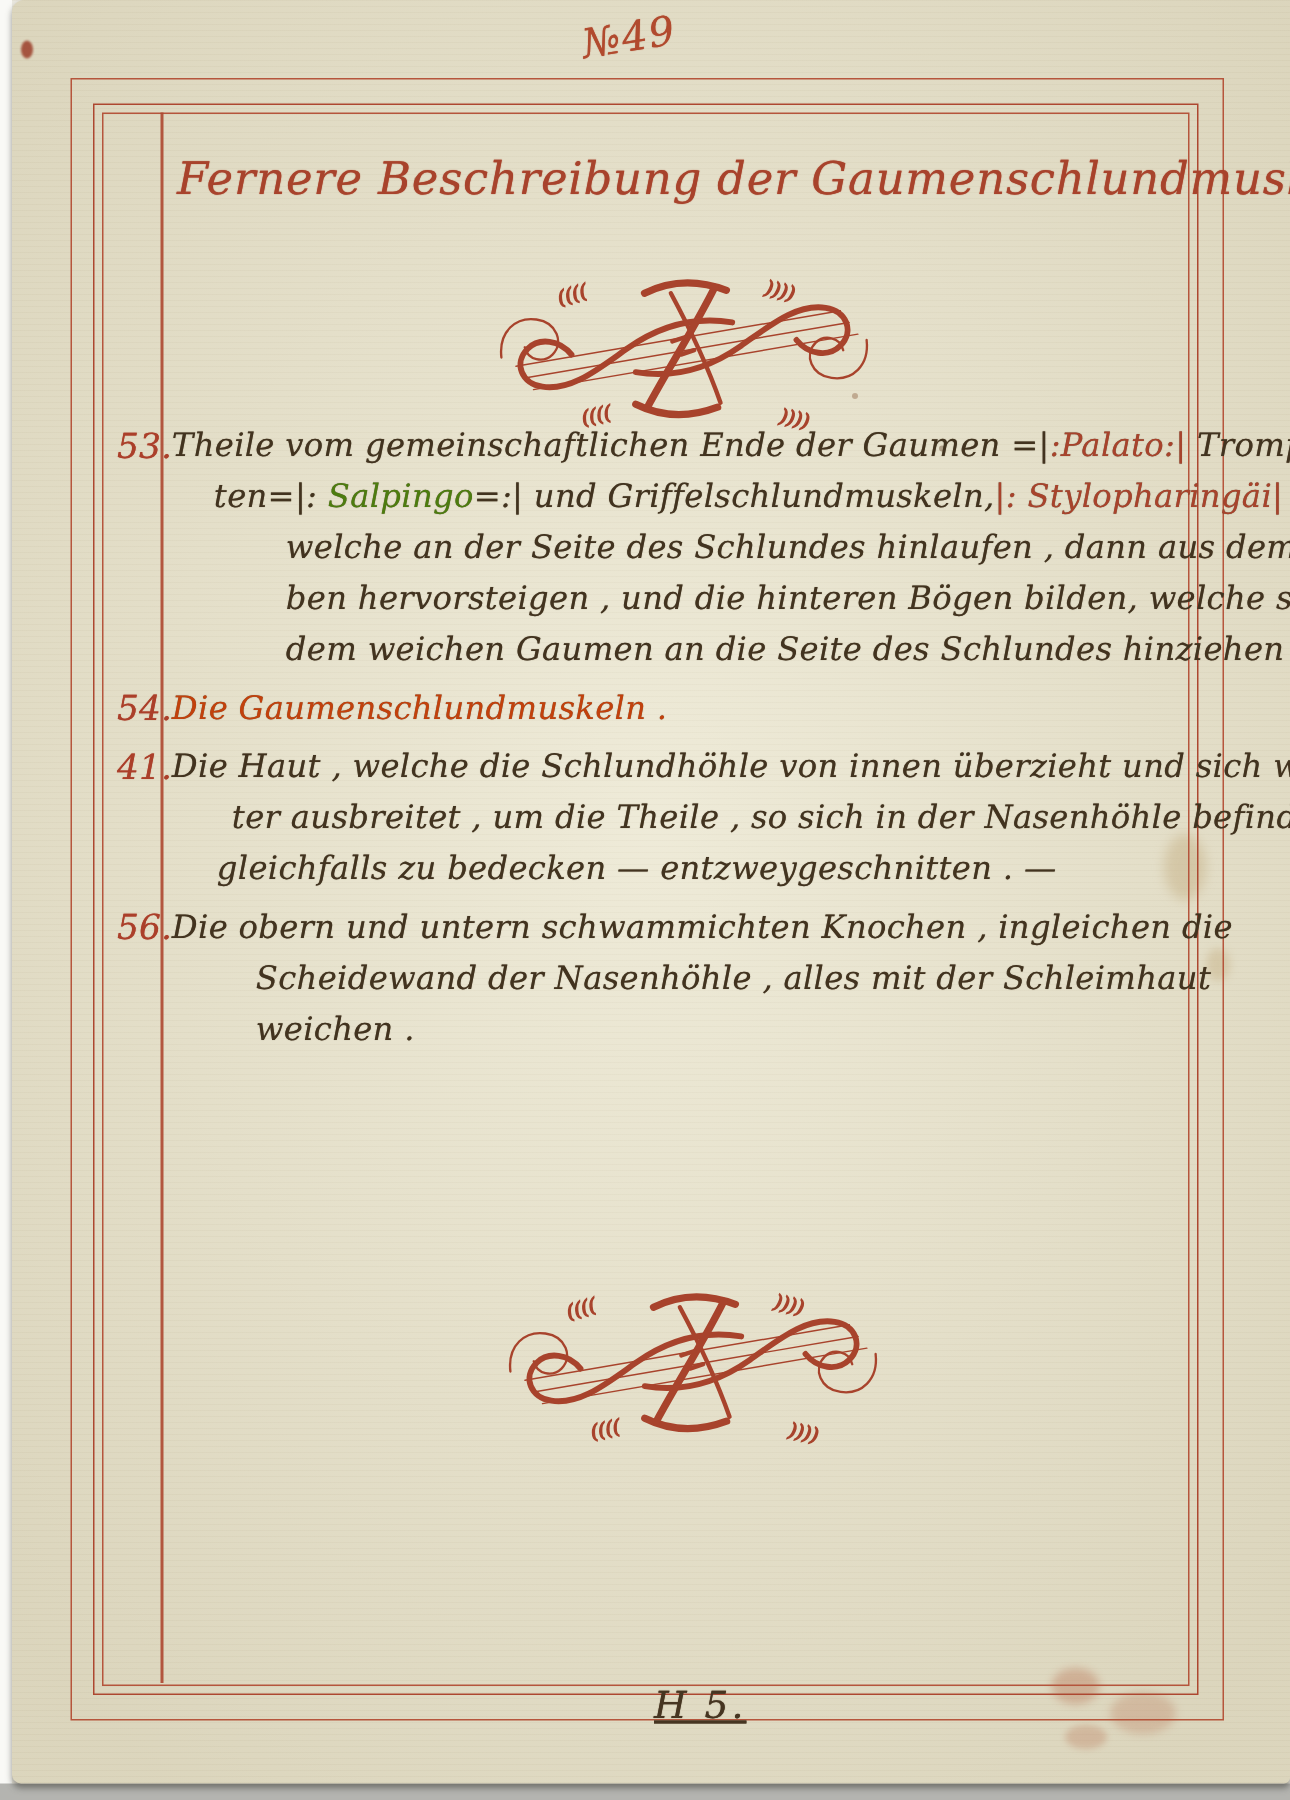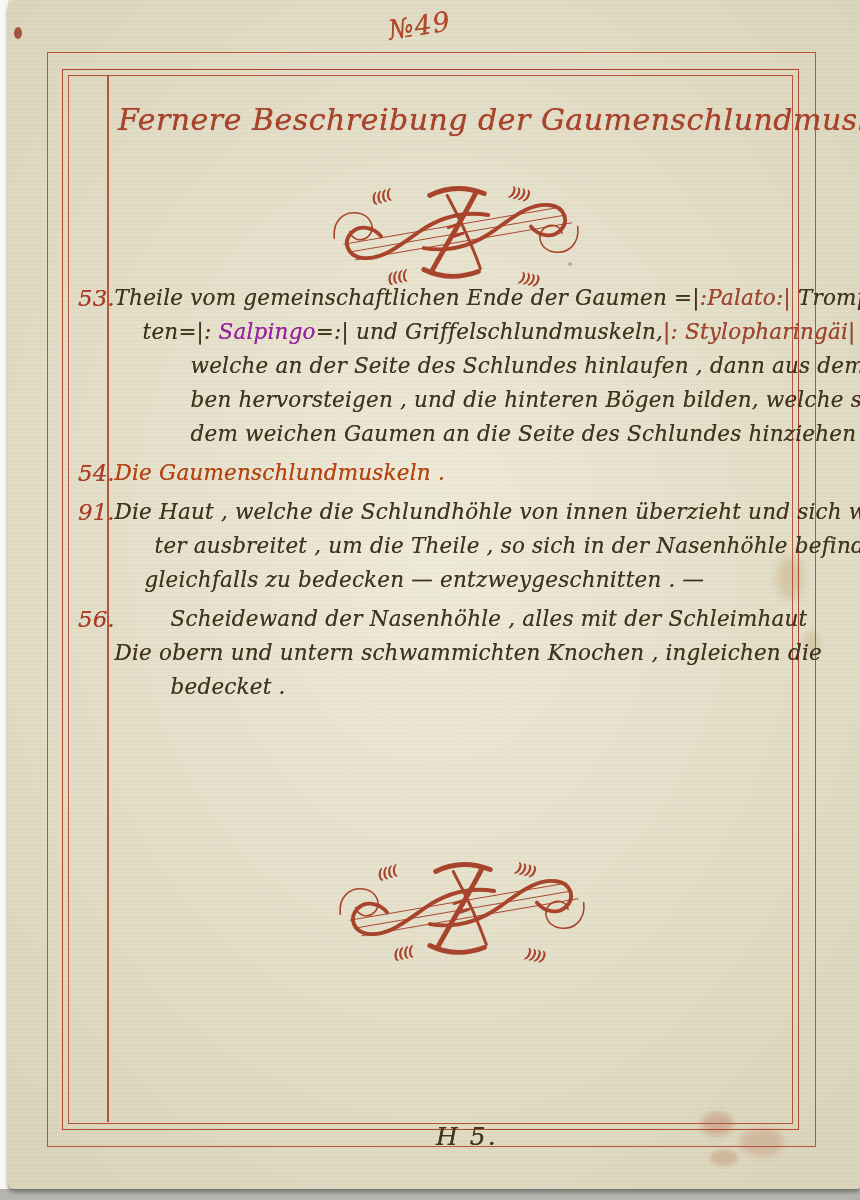--- a/index.html
+++ b/index.html
@@ -35,21 +35,21 @@
 
   .items{position:absolute;left:78px;top:281px;width:716px;}
   .item-row{display:flex;align-items:flex-start;margin-bottom:5px;}
   .item-num{flex:0 0 34px;color:#ab3f2a;font-style:italic;font-size:23px;line-height:34px;
         text-shadow:0 0 .5px #ab3f2a;}
   .item-body{flex:1;}
   .item-line{font-style:italic;font-size:21.5px;line-height:34px;letter-spacing:.2px;
         white-space:nowrap;text-shadow:0 0 .5px rgba(60,45,25,.7);}
 
   .signature{position:absolute;left:436px;top:1122px;color:#463521;font-style:italic;
-        font-size:25px;letter-spacing:2px;text-shadow:0 0 .6px #463521;}
+        font-size:25px;letter-spacing:2px;text-shadow:0 0 .6px #463521;text-decoration:underline;}
 
   .stain{position:absolute;border-radius:50%;pointer-events:none;}
   .st1{left:6px;top:27px;width:8px;height:12px;background:#9c2f1d;filter:blur(.6px);opacity:.85;}
   .st2{left:768px;top:556px;width:28px;height:44px;background:#c8b183;filter:blur(4px);opacity:.55;}
   .st3{left:796px;top:632px;width:16px;height:22px;background:#c9b183;filter:blur(3px);opacity:.5;}
   .st4{left:693px;top:1112px;width:32px;height:24px;background:#c27a5c;filter:blur(3px);opacity:.45;}
   .st5{left:732px;top:1128px;width:44px;height:28px;background:#c98f72;filter:blur(3px);opacity:.4;}
   .st6{left:702px;top:1150px;width:28px;height:16px;background:#c27a5c;filter:blur(2px);opacity:.35;}
   .st7{left:618px;top:297px;width:4px;height:4px;background:#6b4f35;opacity:.55;}
   .st8{left:268px;top:118px;width:3px;height:5px;background:#7a5038;opacity:.5;}
@@ -102,46 +102,46 @@
       <text x="66" y="110" font-size="13" fill="#a8432c" font-style="italic" transform="rotate(-12 66 110)">((((</text>
       <text x="200" y="108" font-size="13" fill="#a8432c" font-style="italic" transform="rotate(12 200 108)">))))</text>
     </g>
   </svg>
 
   <div class="items" id="items">
       <div class="item-row">
         <div class="item-num">53.</div>
         <div class="item-body">
           <div class="item-line" style="padding-left: 0px;"><span style="color: rgb(66, 51, 31); text-align: right;">Theile vom gemeinschaftlichen Ende der Gaumen =|</span><span style="color: rgb(168, 67, 44); font-style: italic;">:Palato:|</span><span style="color: rgb(66, 51, 31);"> Trompe,</span></div>
-          <div class="item-line" style="padding-left: 28px;"><span style="color: rgb(66, 51, 31);">ten=|: </span><span style="color: #a21caf;">Salpingo</span><span style="color: rgb(66, 51, 31);">=:| und Griffelschlundmuskeln,</span><span style="color: rgb(168, 67, 44);">|: Stylopharingäi|</span></div>
+          <div class="item-line" style="padding-left: 28px;"><span style="color: rgb(66, 51, 31);">ten=|: </span><span style="color: #4d7c0f;">Salpingo</span><span style="color: rgb(66, 51, 31);">=:| und Griffelschlundmuskeln,</span><span style="color: rgb(168, 67, 44);">|: Stylopharingäi|</span></div>
           <div class="item-line" style="padding-left: 76px;"><span style="color: rgb(66, 51, 31);">welche an der Seite des Schlundes hinlaufen , dann aus demsel,</span></div>
           <div class="item-line" style="padding-left: 76px;"><span style="color: rgb(66, 51, 31);">ben hervorsteigen , und die hinteren Bögen bilden, welche sich von</span></div>
           <div class="item-line" style="padding-left: 76px;"><span style="color: rgb(66, 51, 31);">dem weichen Gaumen an die Seite des Schlundes hinziehen .</span></div>
         </div>
       </div>
       <div class="item-row">
         <div class="item-num">54.</div>
         <div class="item-body">
           <div class="item-line" style="padding-left: 0px;"><span style="color: #c2410c;">Die Gaumenschlundmuskeln .</span></div>
         </div>
       </div>
       <div class="item-row">
-        <div class="item-num">91.</div>
+        <div class="item-num">41.</div>
         <div class="item-body">
           <div class="item-line" style="padding-left: 0px;"><span style="color: rgb(66, 51, 31);">Die Haut , welche die Schlundhöhle von innen überzieht und sich wei,</span></div>
           <div class="item-line" style="padding-left: 40px;"><span style="color: rgb(66, 51, 31);">ter ausbreitet , um die Theile , so sich in der Nasenhöhle befinden ,</span></div>
           <div class="item-line" style="padding-left: 30px;"><span style="color: rgb(66, 51, 31); text-align: right;">gleichfalls zu bedecken — entzweygeschnitten . —</span></div>
         </div>
       </div>
       <div class="item-row">
         <div class="item-num">56.</div>
         <div class="item-body">
+          <div class="item-line" style="padding-left: 0px;"><span style="color: rgb(66, 51, 31);">Die obern und untern schwammichten Knochen , ingleichen die</span></div>
           <div class="item-line" style="padding-left: 56px;"><span style="color: rgb(66, 51, 31);">Scheidewand der Nasenhöhle , alles mit der Schleimhaut</span></div>
-          <div class="item-line" style="padding-left: 0px;"><span style="color: rgb(66, 51, 31);">Die obern und untern schwammichten Knochen , ingleichen die</span></div>
-          <div class="item-line" style="padding-left: 56px;"><span style="color: rgb(66, 51, 31);">bedecket .</span></div>
+          <div class="item-line" style="padding-left: 56px;"><span style="color: rgb(66, 51, 31);">weichen .</span></div>
         </div>
       </div>
     </div>
 
   <svg class="ornament bottom" viewBox="0 0 270 115">
     <g stroke="#a8432c" fill="none" stroke-linecap="round">
       <path stroke-width="1.6" d="M10,64 C8,46 20,36 34,38 C48,40 53,54 45,62 C39,68 28,66 26,57"></path>
       <path stroke-width="4" d="M58,62 C50,52 36,50 28,58 C18,68 24,82 38,84 C58,87 76,72 96,58 C120,41 144,36 168,40"></path>
       <path stroke-width="4" d="M212,52 C220,62 234,64 242,56 C252,46 246,32 232,30 C212,27 194,42 174,56 C150,73 126,78 102,74"></path>
       <path stroke-width="1.6" d="M260,52 C262,70 250,80 236,78 C222,76 217,62 225,54 C231,48 242,50 244,59"></path>

